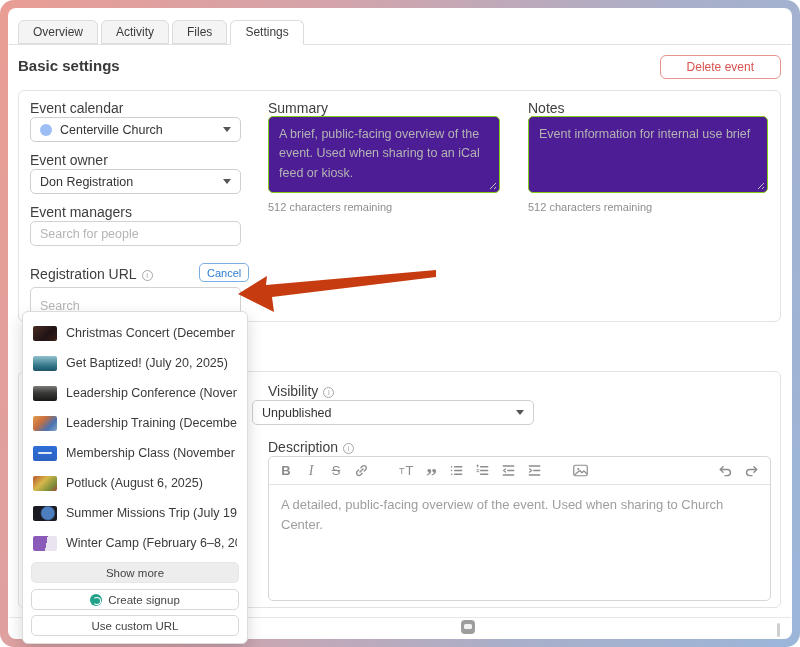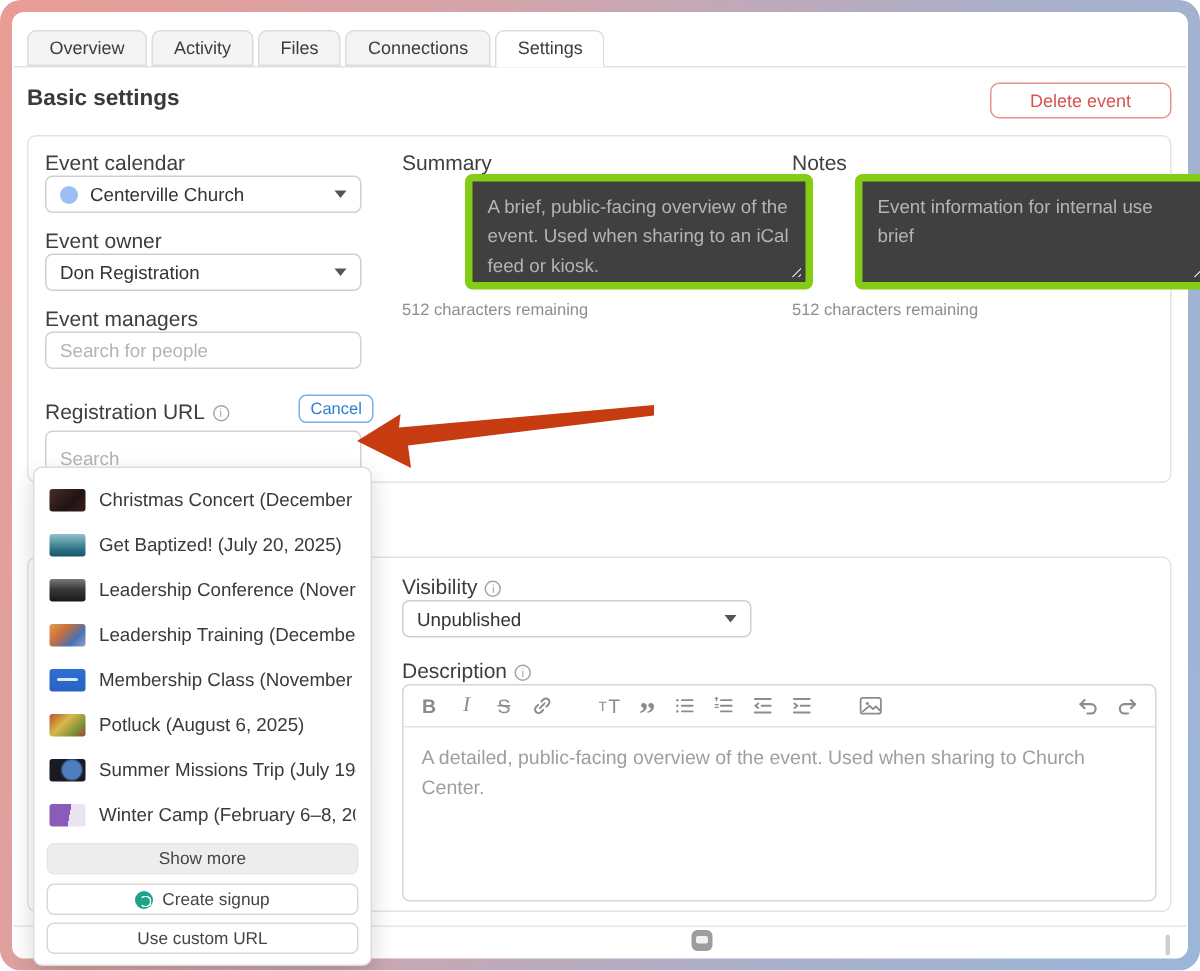--- a/index.html
+++ b/index.html
@@ -35,22 +35,22 @@
             display:flex; align-items:center; padding:0 9px; font-size:12.5px; color:#333; }
   .select .grow { flex:1; overflow:hidden; white-space:nowrap; }
   .caret { width:0; height:0; border-left:4px solid transparent; border-right:4px solid transparent;
            border-top:5px solid #555; }
   .dot { width:12px; height:12px; border-radius:50%; background:#9dbef5; margin-right:8px; flex:none; }
 
   .text-input { position:absolute; height:25px; border:1px solid #d2d2d2; border-radius:5px; background:#fff;
                 padding:0 9px; font-size:12.5px; color:#333; font-family:"Liberation Sans",sans-serif; outline:none; }
   .text-input::placeholder { color:#b4b4b4; opacity:1; }
 
-  .fake-textarea { position:absolute; border:5px solid #84cc16; border-radius:5px; background:#404040;
-                   padding:8px 10px; font-size:12.5px; line-height:1.55; color:#b4b4b4;margin-left:42px; }
+  .fake-textarea { position:absolute; border:1px solid #84cc16; border-radius:5px; background:#4c1d95;
+                   padding:8px 10px; font-size:12.5px; line-height:1.55; color:#b4b4b4; }
   .resize-grip { position:absolute; right:3px; bottom:3px; width:9px; height:9px;
                  background:repeating-linear-gradient(135deg,transparent 0,transparent 2px,#c2c2c2 2px,#c2c2c2 3px);
                  clip-path:polygon(100% 0,100% 100%,0 100%); }
   .counter { position:absolute; font-size:11px; color:#8e8e8e; }
 
   .cancel-btn { position:absolute; left:199px; top:263px; height:19px; padding:0 7px; font-size:11px;
                 color:#2d7dd2; border:1px solid #79aee3; border-radius:5px; background:#fff;
                 display:flex; align-items:center; }
 
   
@@ -109,21 +109,20 @@
 
 <div class="canvas">
   <div class="frame"></div>
   <div class="page"></div>
   <div class="tabline"></div>
 
   <div class="tabs">
     <div class="tab">Overview</div>
     <div class="tab">Activity</div>
     <div class="tab">Files</div>
-    <div class="tab">Connections</div>
     <div class="tab active">Settings</div>
   </div>
 
   <div class="heading">Basic settings</div>
   <button class="delete-btn">Delete event</button>
 
   <div class="panel" id="panel1"></div>
 
   <div class="field-label" style="left:30px; top:100px;">Event calendar</div>
   <div class="select" style="left:30px; top:117px; width:211px;">
@@ -155,21 +154,21 @@
   <div class="field-label" style="left:528px; top:100px;">Notes</div>
   <div class="fake-textarea" style="left:528px; top:116px; width:240px; height:77px;">
     <span>Event information for internal use brief</span>
     <span class="resize-grip"></span>
   </div>
   <div class="counter" style="left:528px; top:201px;">512 characters remaining</div>
 
   <div class="panel" id="panel2"></div>
 
   <div class="field-label" style="left:268px; top:383px;"><span>Visibility</span><span class="info-icon"></span></div>
-  <div class="select" style="left:268px; top:400px; width:233px;">
+  <div class="select" style="left:252px; top:400px; width:282px;">
     <span class="grow">Unpublished</span>
     <span class="caret"></span>
   </div>
 
   <div class="field-label" style="left:268px; top:439px;"><span>Description</span><span class="info-icon"></span></div>
 
   <div class="editor">
     <div class="toolbar">
       <span class="tb bold">B</span>
       <span class="tb italic">I</span>

